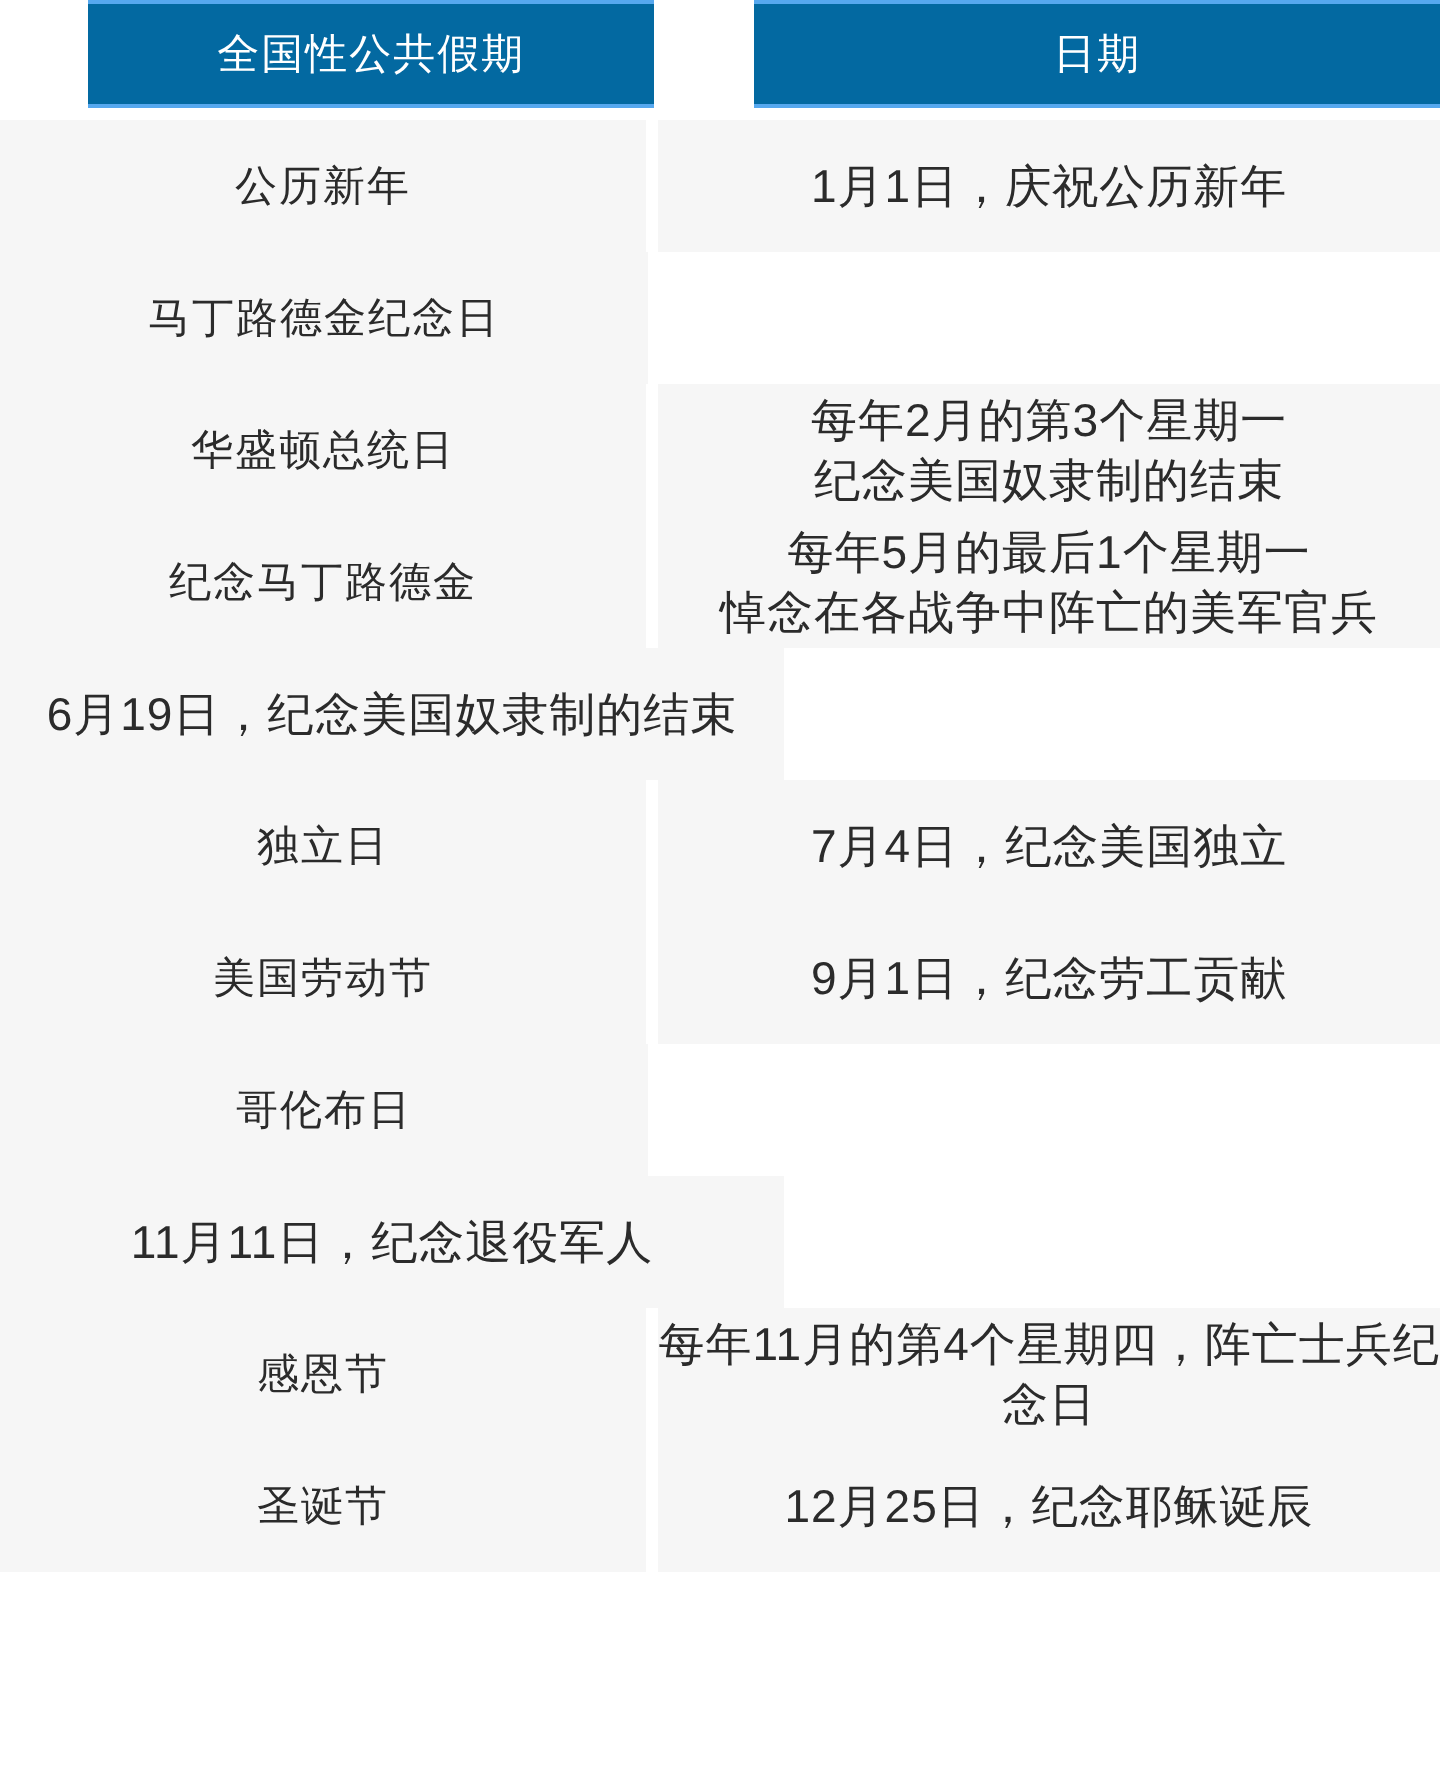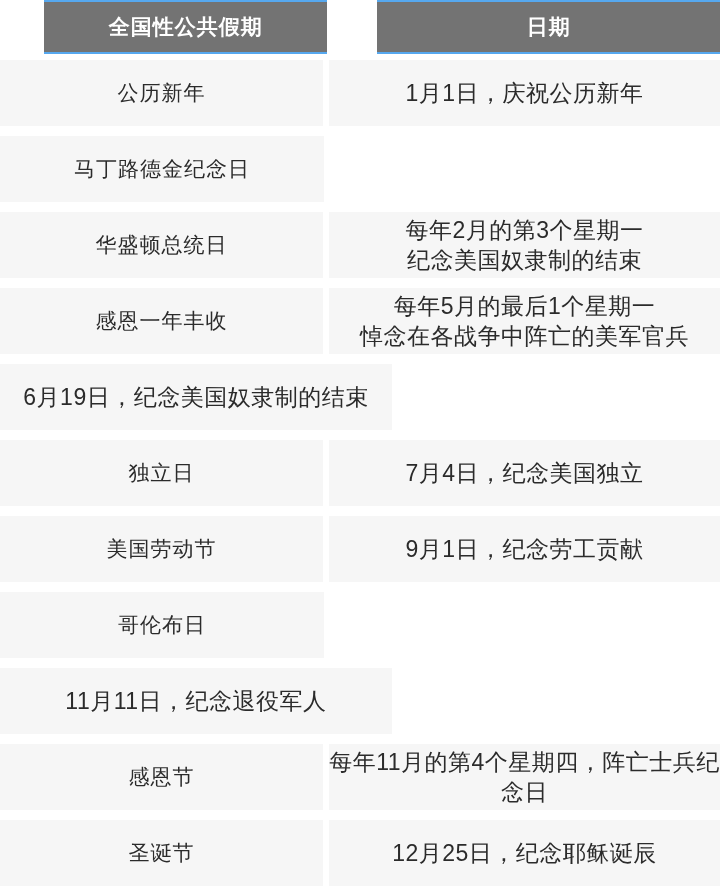--- a/index.html
+++ b/index.html
@@ -16,42 +16,41 @@
   }
   .header-row {
     display: flex;
     column-gap: 6px;
     height: 54px;
     margin-bottom: 6px;
   }
   .body-rows {
     display: flex;
     flex-direction: column;
-    row-gap: 10px;
   }
   .row {
     display: flex;
     column-gap: 6px;
     height: 66px;
   }
   .cell {
     display: flex;
     align-items: center;
     justify-content: center;
     text-align: center;
   }
   .col-left  { width: 324px; }
   .col-right { width: 392px; }
   .header-cell {
-    background: #737373;
+    background: #0369a1;
     border-top: 2px solid #56a8ef;
     border-bottom: 2px solid #56a8ef;
     color: #ffffff;
     font-size: 21px;
-    font-weight: bold;
+    font-weight: normal;
     letter-spacing: 1px;
     margin-left: 44px;
   }
   .body-cell {
     background: #f6f6f6;
     color: #2b2b2b;
   }
   .holiday-cell {
     font-size: 21px;
     letter-spacing: 1px;
@@ -79,21 +78,21 @@
     </div>
     <div class="row">
       <div class="cell col-left body-cell holiday-cell">马丁路德金纪念日</div>
     </div>
     <div class="row">
       <div class="cell col-left body-cell holiday-cell">华盛顿总统日</div>
       <div class="cell col-right body-cell date-cell">每年2月的第3个星期一
 纪念美国奴隶制的结束</div>
     </div>
     <div class="row">
-      <div class="cell col-left body-cell holiday-cell">感恩一年丰收</div>
+      <div class="cell col-left body-cell holiday-cell">纪念马丁路德金</div>
       <div class="cell col-right body-cell date-cell">每年5月的最后1个星期一
 悼念在各战争中阵亡的美军官兵</div>
     </div>
     <div class="row">
       <div class="cell col-right body-cell date-cell">6月19日，纪念美国奴隶制的结束</div>
     </div>
     <div class="row">
       <div class="cell col-left body-cell holiday-cell">独立日</div>
       <div class="cell col-right body-cell date-cell">7月4日，纪念美国独立</div>
     </div>

